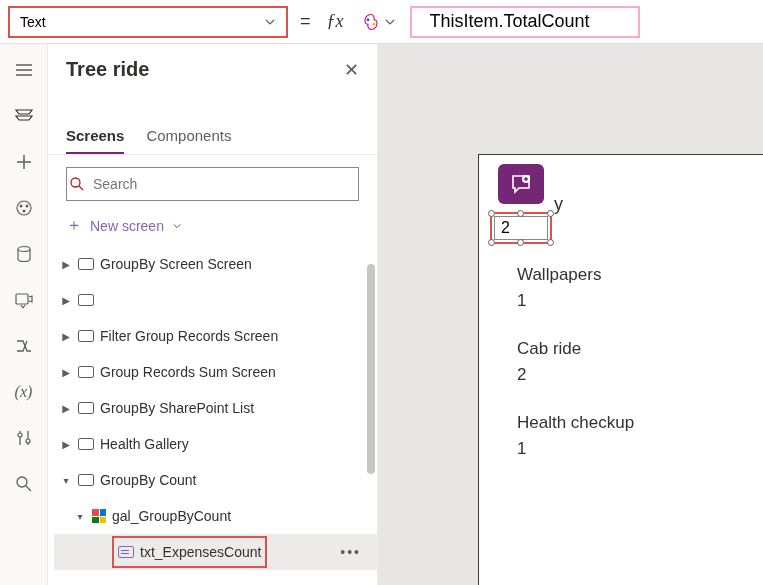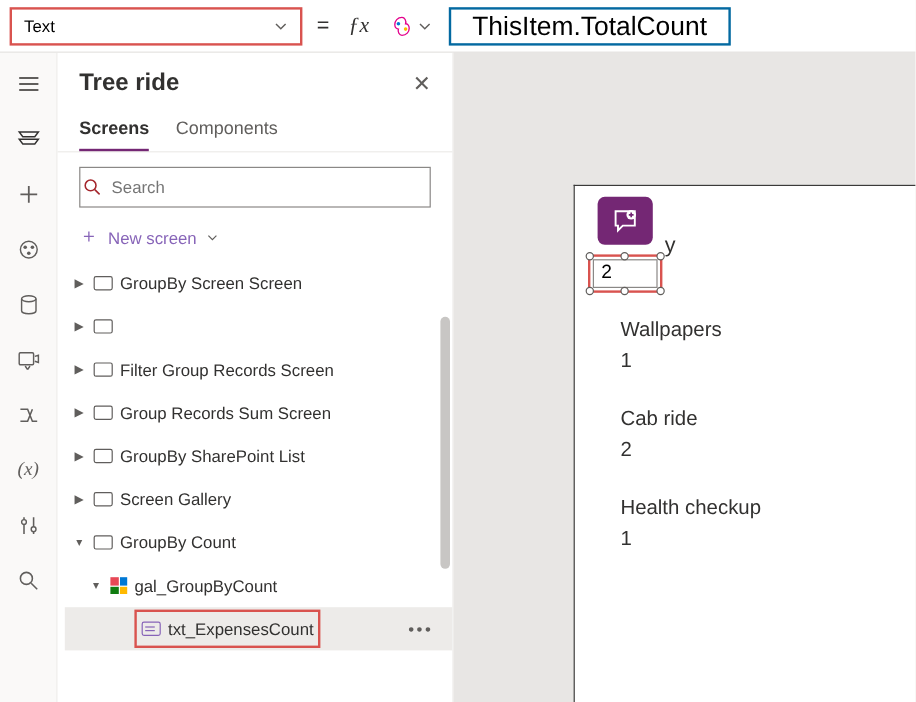--- a/index.html
+++ b/index.html
@@ -1,39 +1,39 @@
 <!DOCTYPE html>
 <html><head>
 <meta charset="utf-8">
 <style>
 * { margin: 0; padding: 0; box-sizing: border-box; font-family: 'Segoe UI', Tahoma, sans-serif; }
 body { width: 763px; height: 585px; background: #faf9f8; position: relative; overflow: hidden; }
 
 .topbar { display: flex; align-items: center; height: 44px; background: #fff; border-bottom: 1px solid #e1dfdd; padding: 0 8px; gap: 8px; }
-.prop-dropdown { width: 244px; height: 32px; border: 2px solid #d9534f; display: flex; align-items: center; justify-content: space-between; padding: 0 10px; font-size: 14px; background: #fff; cursor: pointer; }
+.prop-dropdown { width: 280px; height: 32px; border: 2px solid #d9534f; display: flex; align-items: center; justify-content: space-between; padding: 0 10px; font-size: 14px; background: #fff; cursor: pointer; }
 .chevron-down { width: 12px; height: 12px; }
 .equals { font-size: 18px; color: #323130; padding: 0 4px; }
 .fx-icon { font-family: 'Times New Roman', serif; font-style: italic; font-size: 18px; color: #323130; padding: 0 4px; }
 .copilot-btn { display: flex; align-items: center; gap: 4px; padding: 4px 6px; cursor: pointer; }
 .copilot-swirl { width: 18px; height: 18px; }
-.formula-bar { height: 32px; border: 2px solid #0369a1; padding: 0 18px; font-family: Consolas, monospace; font-size: 22px; display: flex; align-items: center; background: #fff; min-width: 230px; }
+.formula-bar { height: 32px; border: 2px solid #f9a8d4; padding: 0 18px; font-family: Consolas, monospace; font-size: 18px; display: flex; align-items: center; background: #fff; min-width: 230px; }
 
 .main { display: flex; height: calc(585px - 44px); }
 
 .toolrail { width: 48px; background: #faf9f8; border-right: 1px solid #edebe9; display: flex; flex-direction: column; align-items: center; padding-top: 14px; gap: 22px; }
 .toolrail-item { width: 24px; height: 24px; display: flex; align-items: center; justify-content: center; cursor: pointer; color: #605e5c; }
 .toolrail-item.active { color: #323130; }
 .toolrail svg { width: 20px; height: 20px; }
 
 .tree-panel { width: 330px; background: #fff; border-right: 1px solid #edebe9; display: flex; flex-direction: column; position: relative; }
 .tree-header { display: flex; align-items: center; justify-content: space-between; padding: 14px 18px 10px; }
 .tree-title { font-size: 20px; font-weight: 600; color: #323130; }
 .close-x { font-size: 18px; color: #605e5c; cursor: pointer; }
 .tabs { display: flex; gap: 22px; padding: 0 18px; border-bottom: 1px solid #edebe9; }
-.tab { padding: 8px 0; font-size: 15px; color: #605e5c; cursor: pointer; border-bottom: 2px solid transparent; }
+.tab { padding: 8px 0; font-size: 15px; color: #605e5c; cursor: pointer; border-bottom: 2px solid transparent; margin-top: 28px; }
 .tab.active { color: #323130; border-bottom-color: #742774; font-weight: 600; }
 .search-row { padding: 12px 18px 8px; }
 .search-box { display: flex; align-items: center; gap: 8px; border: 1px solid #8a8886; height: 34px; padding: 0 2px; }
 .search-box input { border: none; outline: none; flex: 1; font-size: 14px; }
 .search-mag { color: #a4262c; width: 16px; height: 16px; }
 .new-screen { display: flex; align-items: center; gap: 8px; padding: 6px 18px; font-size: 14px; color: #8764b8; cursor: pointer; }
 .plus-purple { color: #8764b8; font-size: 16px; font-weight: 300; }
 
 .tree-list { flex: 1; overflow-y: auto; padding: 4px 0 0 6px; }
 .tree-row { display: flex; align-items: center; gap: 6px; height: 36px; padding: 0 6px; font-size: 14px; color: #323130; cursor: pointer; }
@@ -201,21 +201,21 @@
           <span>Group Records Sum Screen</span>
         </div>
       <div class="tree-row">
           <span class="tw">▶</span>
           <span class="screen-icon"></span>
           <span>GroupBy SharePoint List</span>
         </div>
       <div class="tree-row">
           <span class="tw">▶</span>
           <span class="screen-icon"></span>
-          <span>Screen Gallery</span>
+          <span>Health Gallery</span>
         </div>
       <div class="tree-row">
           <span class="tw">▾</span>
           <span class="screen-icon"></span>
           <span>GroupBy Count</span>
         </div>
       <div class="tree-row indent1">
           <span class="tw">▾</span>
           <span class="gal-icon">
             <span></span>

